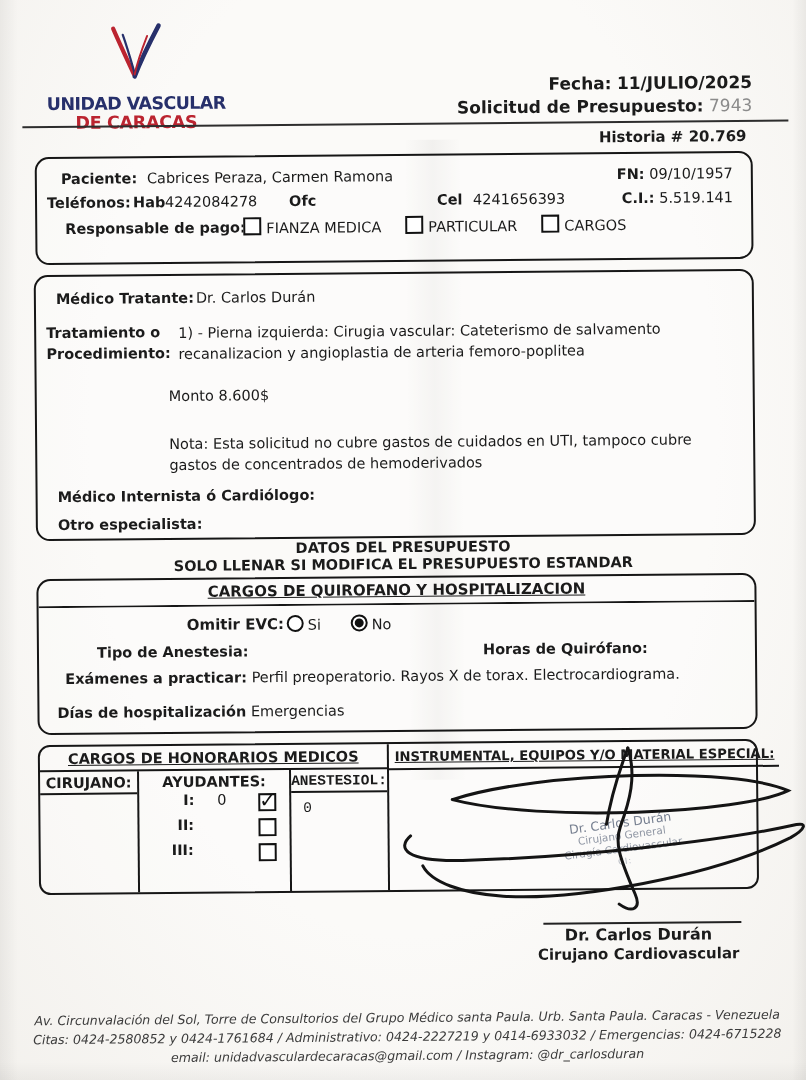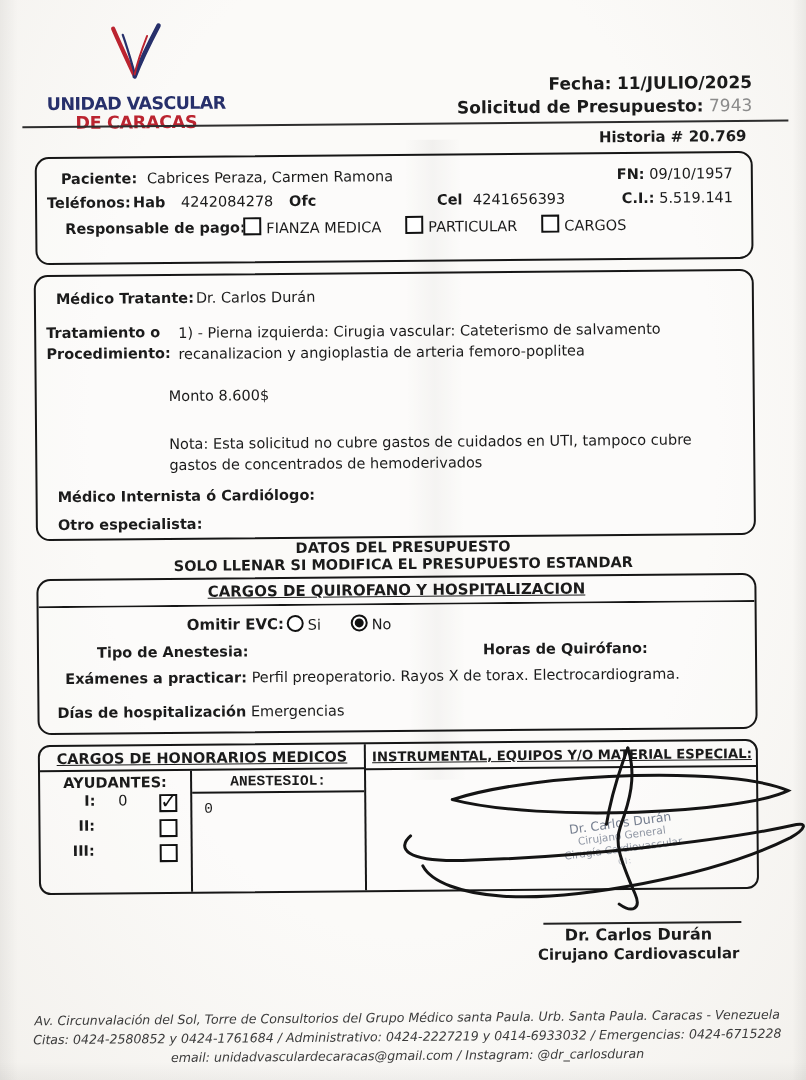--- a/index.html
+++ b/index.html
@@ -115,21 +115,21 @@
   <div class="box box-patient">
     <div class="prow" style="top:12px;">
       <b class="abs" style="left:24px;">Paciente:</b>
       <span class="abs" style="left:110px;">Cabrices Peraza, Carmen Ramona</span>
       <span class="abs" style="right:18px;"><b>FN:</b>
         <span>09/10/1957</span></span>
     </div>
     <div class="prow" style="top:36px;">
       <b class="abs" style="left:10px;">Teléfonos:</b>
       <b class="abs" style="left:96px;">Hab</b>
-      <span class="abs" style="left:144px;">4242084278</span>
+      <span class="abs" style="left:128px;">4242084278</span>
       <b class="abs" style="left:252px;">Ofc</b>
       <b class="abs" style="left:400px;text-align:right;">Cel</b>
       <span class="abs" style="left:436px;">4241656393</span>
       <span class="abs" style="right:18px;"><b>C.I.:</b>
         <span>5.519.141</span></span>
     </div>
     <div class="prow" style="top:62px;">
       <b class="abs" style="left:28px;">Responsable de pago:</b>
     </div>
     <div class="payopts">
@@ -176,20 +176,23 @@
     <div class="prow" style="top:124px;">
       <span class="abs" style="left:18px;"><b>Días de hospitalización</b>
         <span>Emergencias</span></span>
     </div>
   </div>
 
   <div class="box box-hono">
     <div class="hon-left">
       <div class="hon-left-title">CARGOS DE HONORARIOS MEDICOS</div>
       <div class="hon-table">
+        <div class="hcol hc1">
+          <div class="hcolhead">CIRUJANO:</div>
+        </div>
         <div class="hcol hc2">
           <div class="hcolhead">AYUDANTES:</div>
           <div class="hrow">
             <span class="rlabel">I:</span>
             <span class="rvalue">0</span>
             <span class="cbx on"></span>
           </div>
           <div class="hrow">
             <span class="rlabel" style="left:38px;">II:</span>
             <span class="rvalue"></span>

